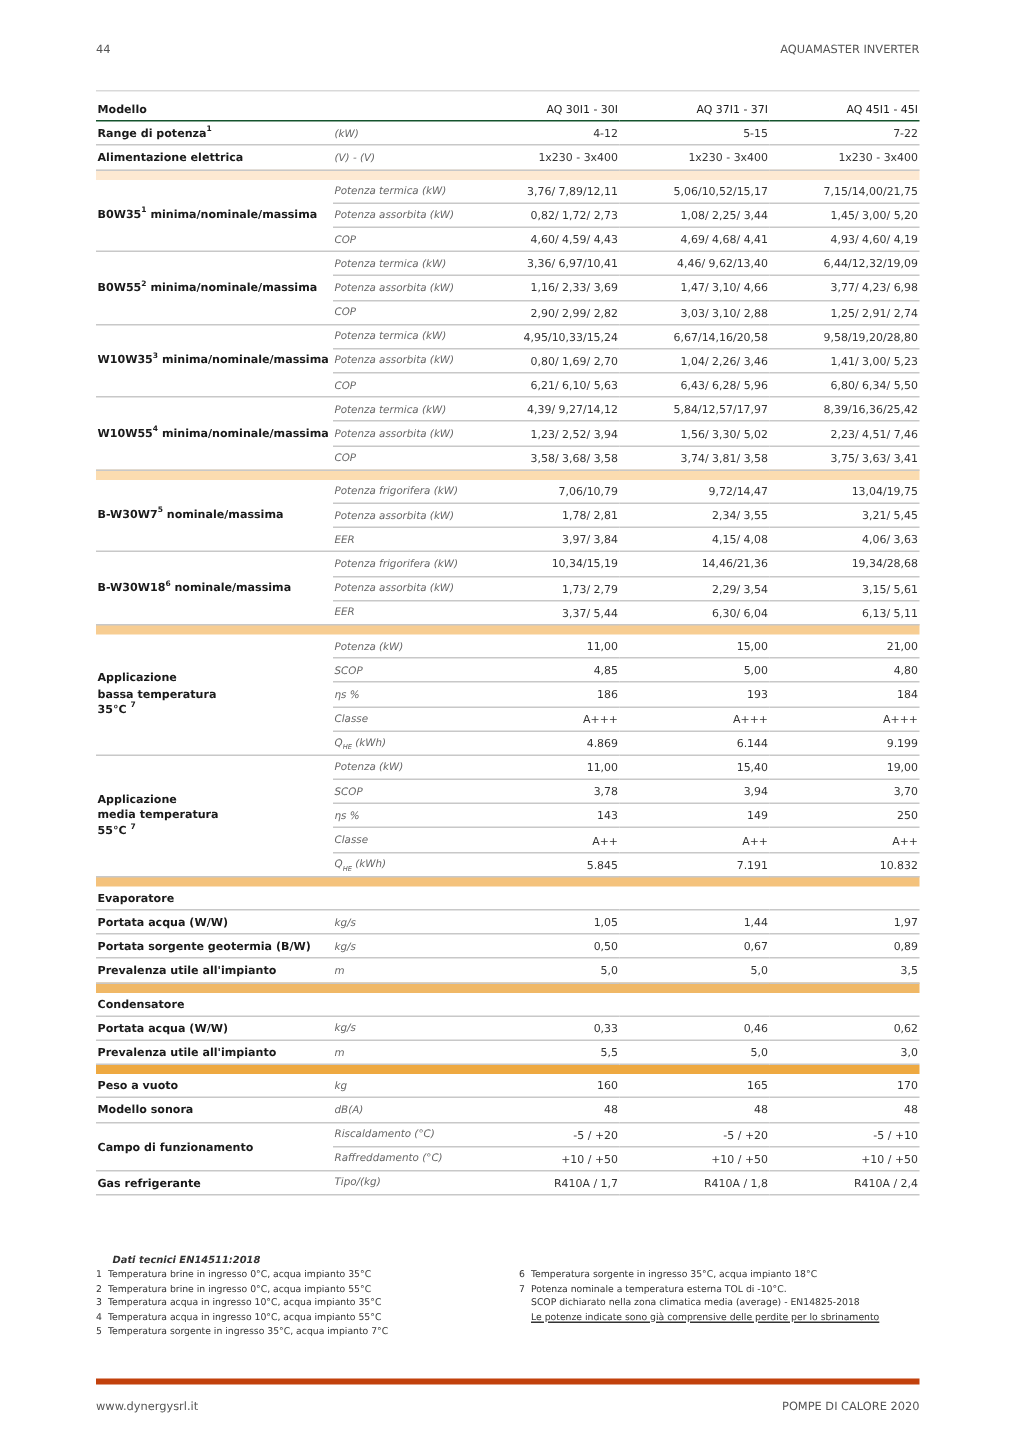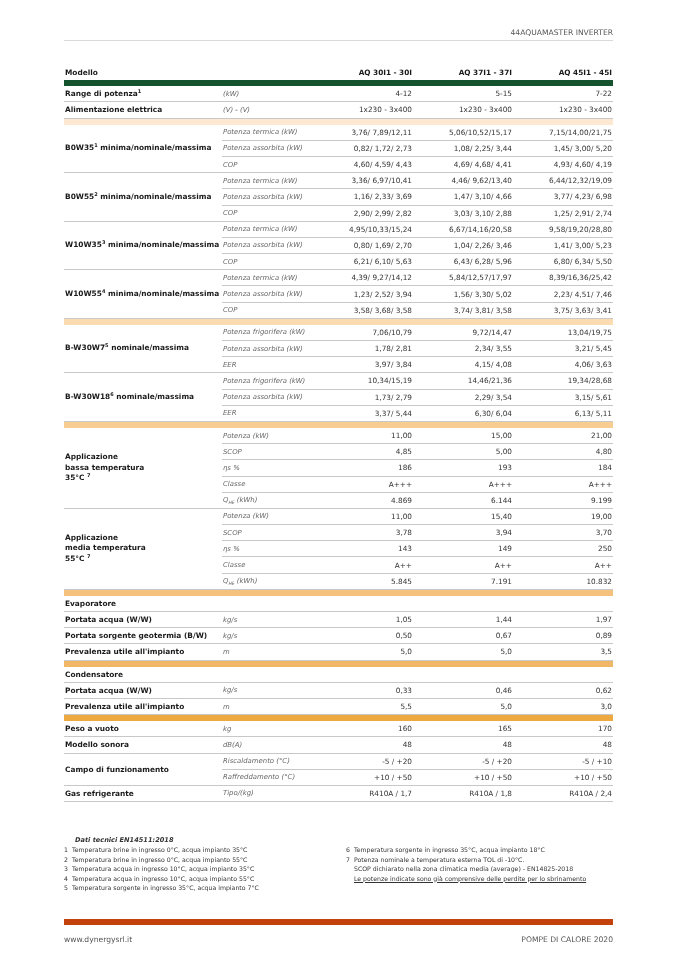--- a/index.html
+++ b/index.html
@@ -1,48 +1,48 @@
 <!DOCTYPE html>
 <html><head>
 <meta charset="utf-8">
 <style>
   html, body { margin: 0; padding: 0; background: #ffffff; }
   body { width: 677px; height: 958px; position: relative; font-family: "DejaVu Sans", "Liberation Sans", sans-serif; color: #222; overflow: hidden; }
-  .page-header { position: absolute; left: 64px; right: 64px; top: 24px; height: 16px; font-size: 7.6px; color: #555; display: flex; justify-content: flex-end; align-items: center; border-bottom: 1px solid #d9d9d9; padding-bottom: 0; }
+  .page-header { position: absolute; left: 64px; right: 64px; top: 24px; height: 16px; font-size: 7.6px; color: #555; display: flex; justify-content: space-between; align-items: center; border-bottom: 1px solid #d9d9d9; padding-bottom: 20px; }
   .spec-table { position: absolute; left: 64px; top: 65px; width: 549px; border-collapse: collapse; table-layout: fixed; font-size: 7.4px; }
   .spec-table td { height: 15.2px; padding: 0 1px; vertical-align: middle; border-bottom: 1px solid #c8c8c8; white-space: nowrap; }
   .spec-table col.c1 { width: 158px; }
   .spec-table col.c2 { width: 90px; }
   .spec-table col.c3 { width: 101px; }
   .spec-table col.c4 { width: 100px; }
   .spec-table col.c5 { width: 100px; }
   .lbl { font-weight: bold; color: #1a1a1a; font-size: 7.4px; }
   .sub { color: #666; font-size: 6.9px; font-style: italic; }
   .val { text-align: right; color: #333; font-size: 7.3px; }
-  .head td { font-weight: bold; color: #1a1a1a; border-bottom: 6px solid #14532d; }
-  .head td.val { font-weight: bold; color: #1a1a1a; }
+  .head td { font-weight: bold; color: #1a1a1a; border-bottom: 1px solid #14532d; }
+  .head td.val { font-weight: normal; color: #1a1a1a; }
   .band td { height: 6px; padding: 0; border-bottom: none; }
   .band-1 td { background: #fde9d2; }
   .band-2 td { background: #fbdcb0; }
   .band-3 td { background: #f7cd92; }
   .band-4 td { background: #f4c27c; }
   .band-5 td { background: #f0b866; }
   .band-6 td { background: #eea941; }
   .group-label { font-weight: bold; color: #1a1a1a; line-height: 1.45; white-space: normal; }
   sup { font-size: 5px; vertical-align: super; line-height: 0; }
   sub.small { font-size: 4.5px; vertical-align: sub; line-height: 0; }
   .notes { position: absolute; left: 64px; top: 836px; width: 549px; font-size: 6.2px; color: #333; }
   .notes-title { font-weight: bold; font-style: italic; margin-left: 11px; font-size: 6.6px; margin-bottom: 1px; }
   .notes-col-left { position: absolute; left: 0; top: 0; width: 270px; }
   .notes-col-right { position: absolute; left: 282px; top: 9px; width: 270px; }
   .note { line-height: 9.5px; white-space: nowrap; }
   .note .num { display: inline-block; width: 8px; }
   .note-cont { padding-left: 8px; line-height: 9.5px; white-space: nowrap; }
   .note-underline { padding-left: 8px; text-decoration: underline; line-height: 9.5px; white-space: nowrap; }
-  .page-footer { position: absolute; left: 64px; right: 64px; top: 919px; font-size: 7.6px; color: #555; display: flex; justify-content: space-between; border-top: 6px solid #c2410c; padding-top: 10px; }
+  .page-footer { position: absolute; left: 64px; right: 64px; top: 919px; font-size: 7.6px; color: #555; display: flex; justify-content: space-between; border-top: 4px solid #c2410c; padding-top: 10px; }
 </style>
 </head>
 <body>
 
 <div class="page-header">
   <span>44</span>
   <span>AQUAMASTER INVERTER</span>
 </div>
 
 <table class="spec-table">

